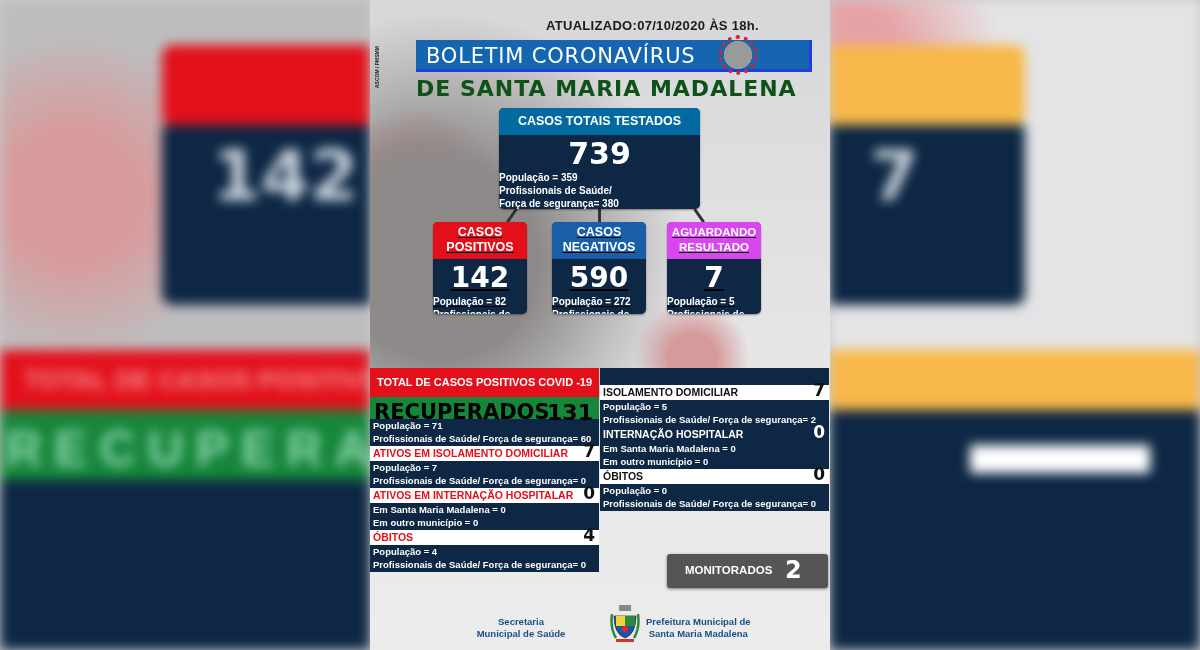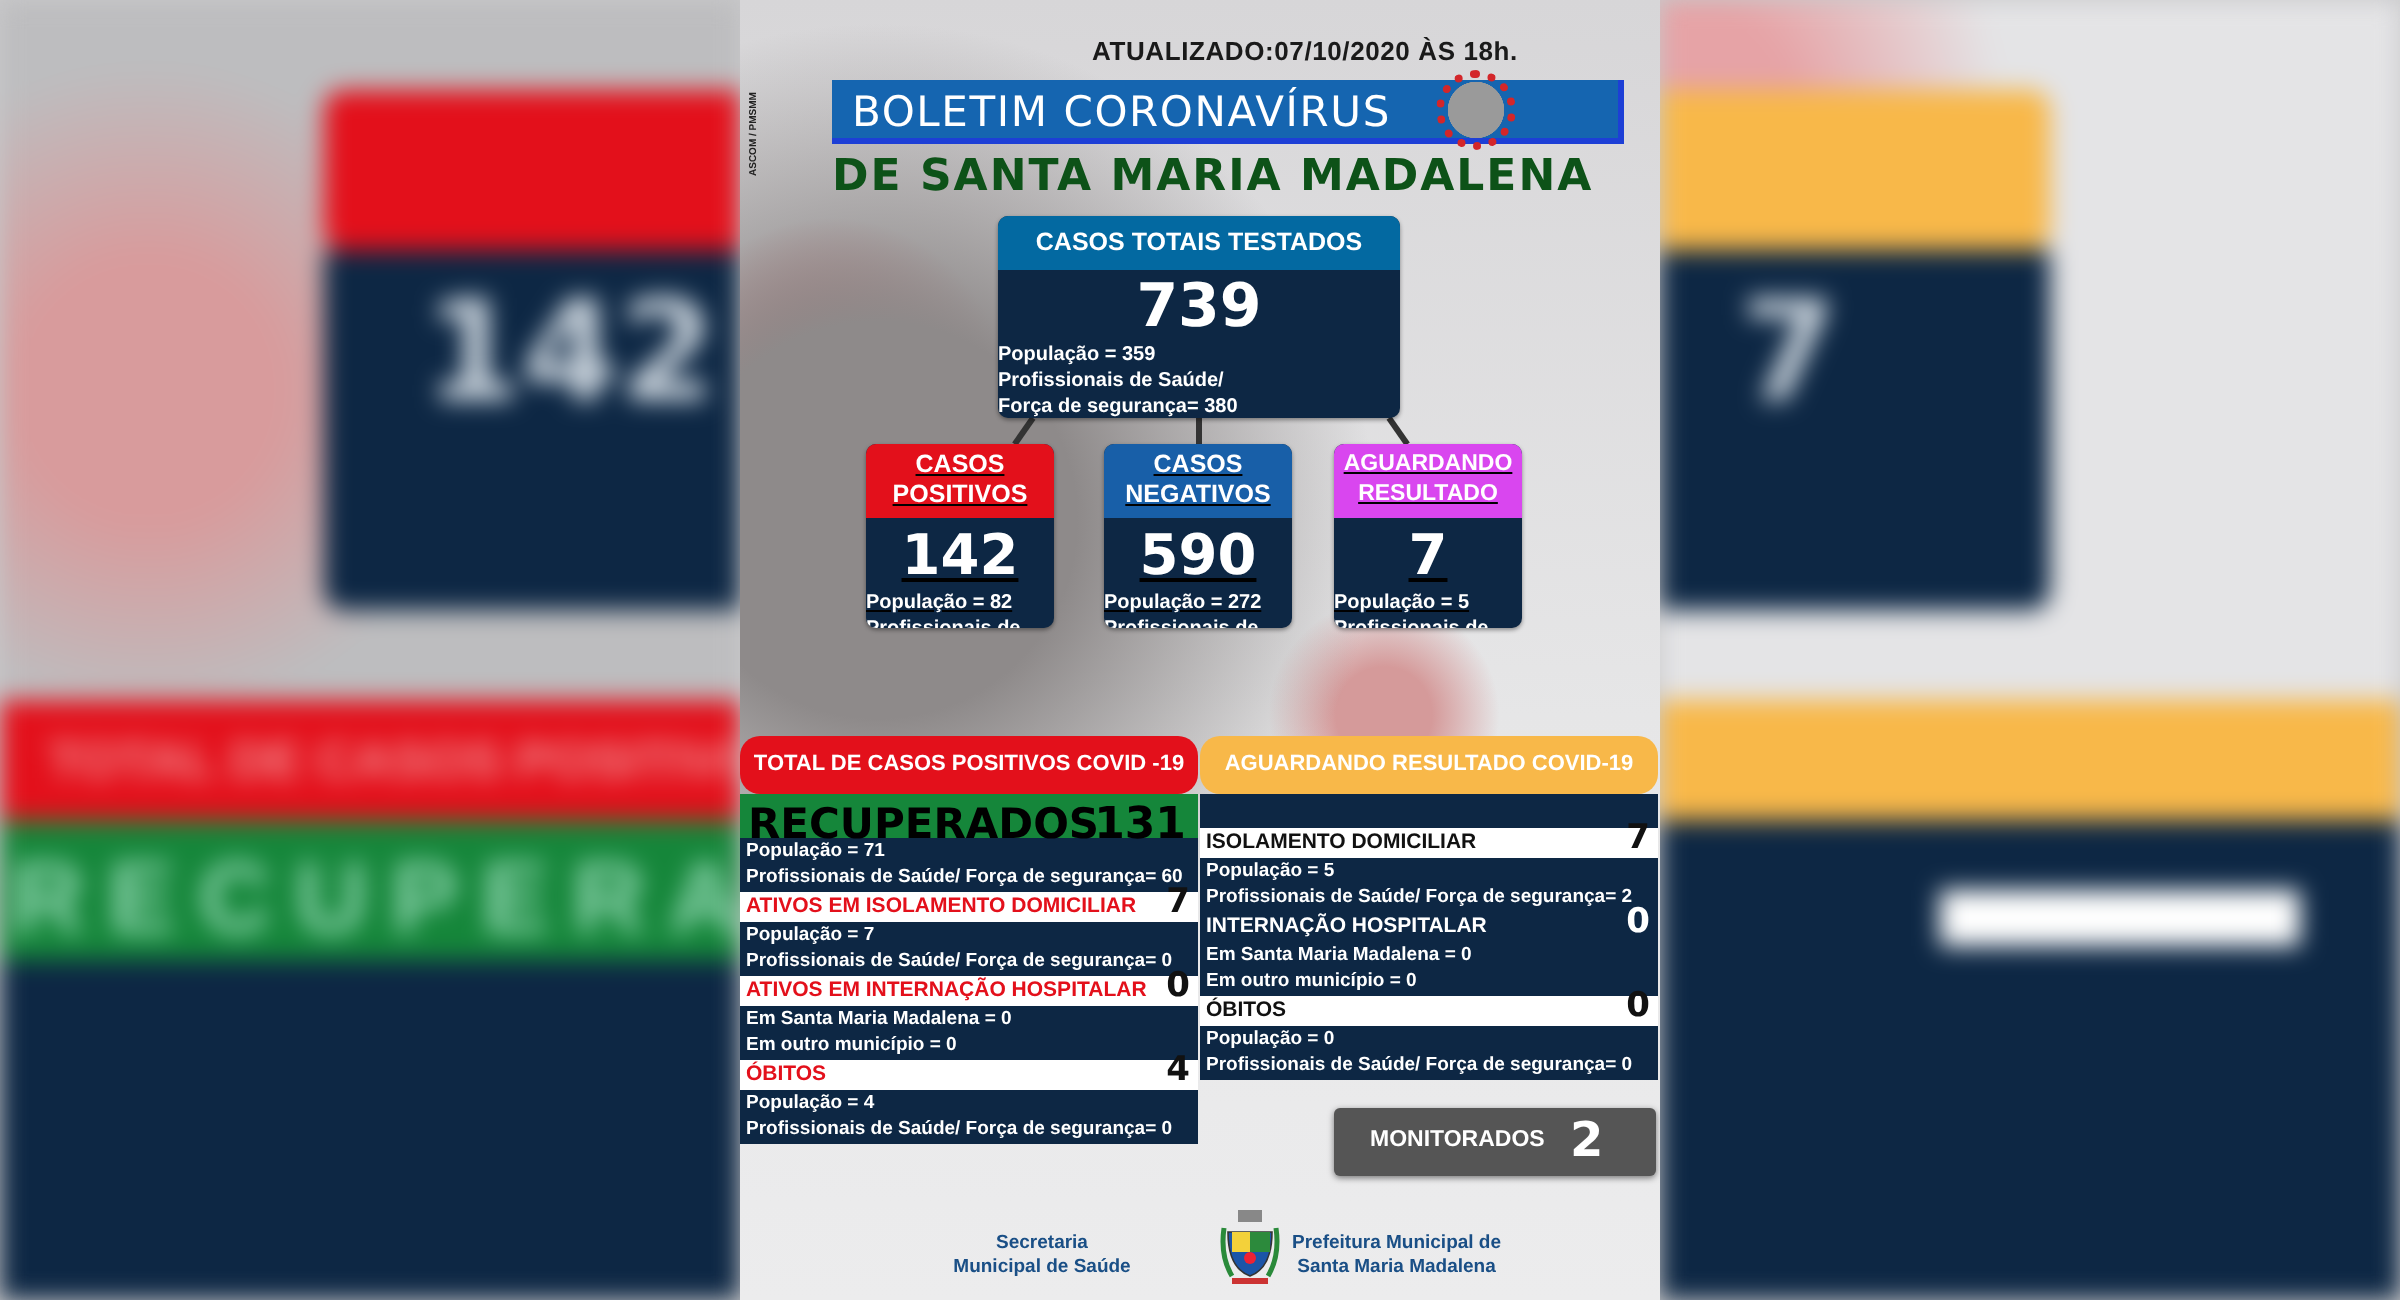--- a/index.html
+++ b/index.html
@@ -46,21 +46,21 @@
   .small .hdr { height: 37px; font-size: 12.5px; line-height: 15px; padding-top: 3px; }
   .small .big { font-size: 28px; line-height: 34px; margin-top: 2px; }
   .pos { left: 63px; } .pos .hdr { background: #e3101b; }
   .neg { left: 182px; } .neg .hdr { background: #185fa8; }
   .wait { left: 297px; } .wait .hdr { background: #d946ef; }
 
   
   .panel { position: absolute; top: 368px; width: 229px; }
   .panel-left { left: 0; }
   .panel-right { left: 230px; }
-  .banner { height: 29px; line-height: 29px; text-align: center; font-weight: bold; font-size: 11px; color: #fff; border-radius: 10px; }
+  .banner { height: 29px; line-height: 29px; text-align: center; font-weight: bold; font-size: 11px; color: #fff; }
   .banner-red { background: #e3101b; }
   .banner-yellow { background: #f8b849; }
   .recup { background: #15863a; height: 22px; color: #000000; font-weight: bold; font-size: 21px; line-height: 31px; padding-left: 4px; position: relative; font-family: "DejaVu Sans", sans-serif; }
   .recup .num { position: absolute; right: 6px; top: 0; font-size: 22px; }
   .darkrows { background: #0d2744; color: #fff; font-weight: bold; font-size: 9.5px; line-height: 12.5px; padding: 1px 3px; }
   .whiterow { background: #fff; height: 15px; line-height: 15px; font-weight: bold; font-size: 10.5px; padding-left: 3px; position: relative; }
   .whiterow .num { position: absolute; right: 4px; top: -2px; font-size: 17px; color: #111; font-family: "DejaVu Sans", sans-serif; }
   .red-txt { color: #e3101b; }
   .dark-txt { color: #111; }
   .spacer { background: #0d2744; height: 17px; }
@@ -182,21 +182,20 @@
       <span>ÓBITOS</span>
       <span class="num">4</span>
     </div>
     <div class="darkrows">
       <div>População = 4</div>
       <div>Profissionais de Saúde/  Força de segurança= 0</div>
     </div>
   </div>
 
   <div class="panel panel-right">
-    <div class="banner banner-yellow">AGUARDANDO RESULTADO COVID-19</div>
     <div class="spacer"></div>
     <div class="whiterow dark-txt">
       <span>ISOLAMENTO DOMICILIAR</span>
       <span class="num">7</span>
     </div>
     <div class="darkrows">
       <div>População = 5</div>
       <div>Profissionais de Saúde/  Força de segurança= 2</div>
     </div>
     <div class="whiterow dark-txt" style="background:#0d2744;color:#fff;">

